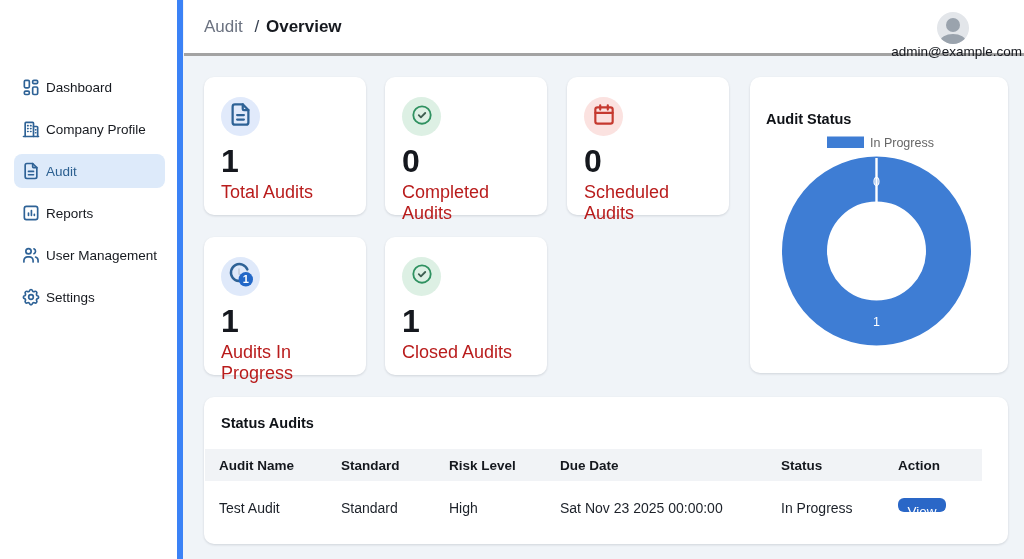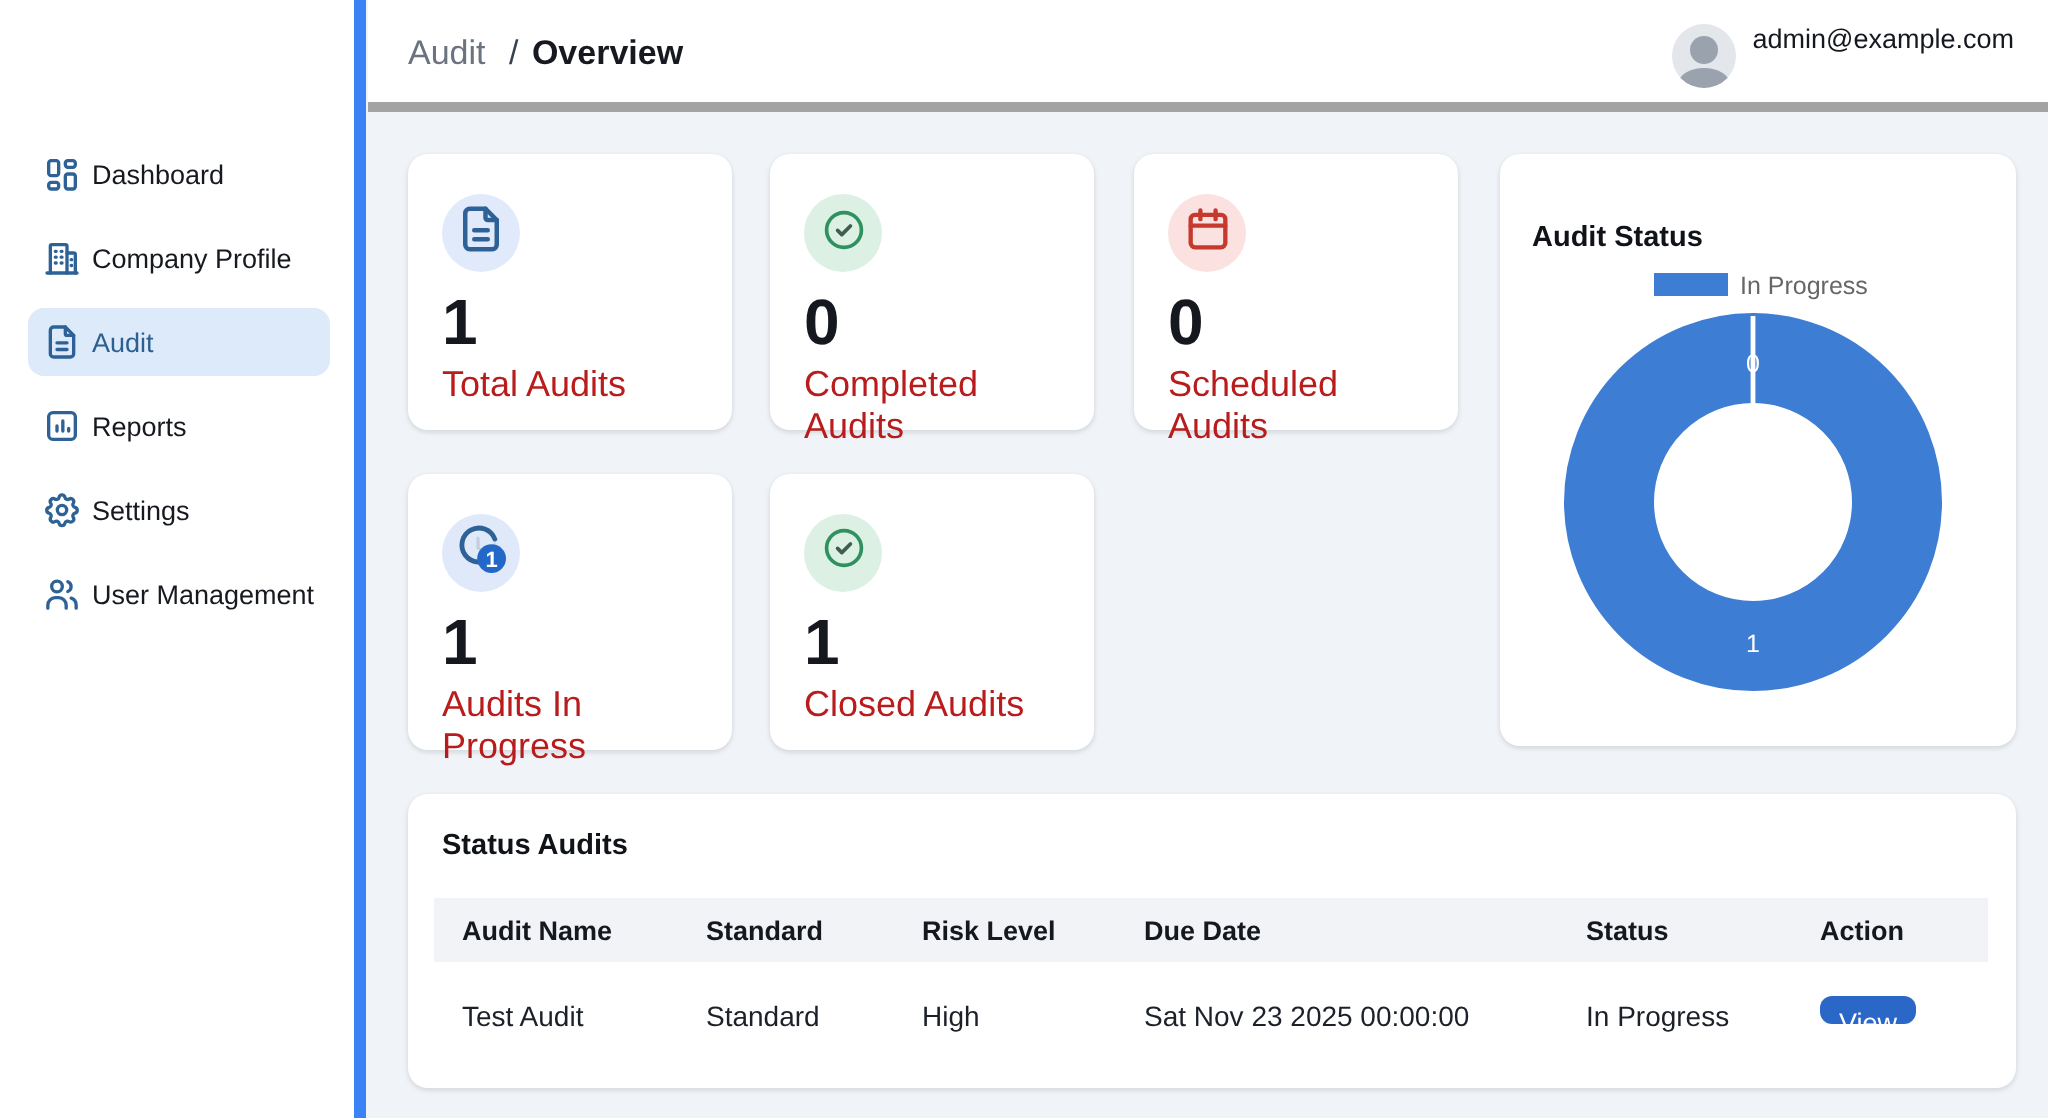--- a/index.html
+++ b/index.html
@@ -5,43 +5,43 @@
 * { margin:0; padding:0; box-sizing:border-box; }
 html,body { width:1024px; height:559px; overflow:hidden; font-family:"Liberation Sans", sans-serif; background:#f0f4f8; }
 .abs { position:absolute; }
 
 #sidebar { position:absolute; left:0; top:0; width:183px; height:559px; background:#fff; border-right:6px solid #3b82f6; }
 .nav { position:absolute; left:14px; right:12px; top:70px; }
 .nav-item { height:34px; margin-bottom:8px; border-radius:8px; display:flex; align-items:center; padding-left:7px; font-size:13.5px; color:#16191f; }
 .nav-item svg { width:20px; height:20px; margin-right:5px; flex:none; }
 .nav-item.active { background:#ddeafa; color:#2c6091; }
 
-#header { position:absolute; left:184px; top:0; width:840px; height:56px; background:#fff; border-bottom:5px solid #a3a3a3; }
+#header { position:absolute; left:184px; top:0; width:840px; height:56px; background:#fff; border-bottom:3px solid #a3a3a3; }
 #crumb { position:absolute; left:20px; top:17px; font-size:17px; color:#6b7280; }
 #crumb b { color:#16191f; font-weight:600; }
 #crumb .sep { color:#374151; font-weight:400; margin:0 2px 0 7px; }
-#user { position:absolute; right:17px; top:12px; display:flex; align-items:flex-start; }
+#user { position:absolute; right:2px; top:12px; display:flex; align-items:center;flex-direction:column; }
 #avatar { width:32px; height:32px; border-radius:50%; background:#e3e6ea; position:relative; overflow:hidden; margin-right:8px; }
 #avatar .head { position:absolute; left:9px; top:6px; width:14px; height:14px; border-radius:50%; background:#9aa3ad; }
 #avatar .bod { position:absolute; left:3px; top:22px; width:26px; height:16px; border-radius:50%; background:#9aa3ad; }
 #user .mail { font-size:13.5px; color:#15181e; }
 
 .card { position:absolute; background:#fff; border-radius:10px; box-shadow:0 1px 3px rgba(16,24,40,.09), 0 1px 2px rgba(16,24,40,.05); }
 .stat { width:162px; height:138px; padding:20px 16px 0 17px; }
 .badge { width:39px; height:39px; border-radius:50%; display:flex; align-items:center; justify-content:center; }
 .badge svg { margin-bottom:4px; }
 .num { font-size:32px; font-weight:700; color:#15181e; line-height:32px; margin-top:9px; letter-spacing:0; }
 .lbl { font-size:18px; color:#b91c1c; margin-top:5px; }
 
 #status { left:750px; top:77px; width:258px; height:296px; }
 #status h3 { position:absolute; left:16px; top:34px; font-size:14.5px; font-weight:700; color:#101318; }
 
 #recent { left:204px; top:397px; width:804px; height:147px; }
 #recent h3 { position:absolute; left:17px; top:18px; font-size:14.5px; font-weight:700; color:#101318; }
-table { position:absolute; left:13px; top:52px; width:777px; border-collapse:collapse; table-layout:fixed; }
+table { position:absolute; left:1px; top:52px; width:777px; border-collapse:collapse; table-layout:fixed; }
 th { background:#f1f3f6; text-align:left; font-size:13.5px; font-weight:700; color:#15181e; height:32px; padding:0 0 0 14px; }
 td { font-size:14px; color:#1c2129; padding:0 0 0 14px; height:54px; }
 th:first-child { border-radius:0; }
 .btn { display:inline-block; width:48px; height:14px; line-height:28px; text-align:center; background:#2a67c7; color:#fff; font-size:13.5px; border-radius:6px; }
 </style>
 </head>
 <body>
 
 <div class="abs" style="left:0;top:0;width:3px;height:3px;background:#111;"></div>
 <div class="abs" style="left:1020px;top:0;width:3px;height:2px;background:#888;"></div>
@@ -63,29 +63,29 @@
     <div class="nav-item active"><svg viewBox="0 0 24 24" fill="none" stroke="#2e6296" stroke-width="2" stroke-linecap="round" stroke-linejoin="round">
           <path d="M14 3v4a1 1 0 0 0 1 1h4"></path>
           <path d="M17 21H7a2 2 0 0 1-2-2V5a2 2 0 0 1 2-2h7l5 5v11a2 2 0 0 1-2 2z"></path>
           <path d="M9 12.5h6M9 16.5h6"></path>
         </svg>Audit</div>
     <div class="nav-item"><svg viewBox="0 0 24 24" fill="none" stroke="#2e6296" stroke-width="2" stroke-linecap="round" stroke-linejoin="round">
           <rect x="4" y="4" width="16" height="16" rx="2.5"></rect>
           <path d="M9 15v-3M12.5 15V9M16 15v-1.5"></path>
         </svg>Reports</div>
     <div class="nav-item"><svg viewBox="0 0 24 24" fill="none" stroke="#2e6296" stroke-width="2" stroke-linecap="round" stroke-linejoin="round">
-          <path d="M10.3 4.3c.4-1.8 3-1.8 3.4 0a1.7 1.7 0 0 0 2.6 1.1c1.6-1 3.4.9 2.5 2.5a1.7 1.7 0 0 0 1 2.6c1.8.4 1.8 3 0 3.4a1.7 1.7 0 0 0-1 2.6c1 1.6-.9 3.4-2.5 2.5a1.7 1.7 0 0 0-2.6 1c-.4 1.8-3 1.8-3.4 0a1.7 1.7 0 0 0-2.6-1c-1.6 1-3.4-.9-2.5-2.5a1.7 1.7 0 0 0-1-2.6c-1.8-.4-1.8-3 0-3.4a1.7 1.7 0 0 0 1-2.6c-1-1.6.9-3.4 2.5-2.5a1.7 1.7 0 0 0 2.6-1.1z"></path>
-          <circle cx="12" cy="12" r="2.8"></circle>
-        </svg>Settings</div>
-    <div class="nav-item"><svg viewBox="0 0 24 24" fill="none" stroke="#2e6296" stroke-width="2" stroke-linecap="round" stroke-linejoin="round">
           <circle cx="9" cy="7.5" r="3.2"></circle>
           <path d="M3.5 20.5v-1.8a4.5 4.5 0 0 1 4.5-4.5h2a4.5 4.5 0 0 1 4.5 4.5v1.8"></path>
           <path d="M15.5 4.6a3.2 3.2 0 0 1 0 5.9"></path>
           <path d="M20.5 20.5v-1.8a4.5 4.5 0 0 0-3-4.2"></path>
         </svg>User Management</div>
+    <div class="nav-item"><svg viewBox="0 0 24 24" fill="none" stroke="#2e6296" stroke-width="2" stroke-linecap="round" stroke-linejoin="round">
+          <path d="M10.3 4.3c.4-1.8 3-1.8 3.4 0a1.7 1.7 0 0 0 2.6 1.1c1.6-1 3.4.9 2.5 2.5a1.7 1.7 0 0 0 1 2.6c1.8.4 1.8 3 0 3.4a1.7 1.7 0 0 0-1 2.6c1 1.6-.9 3.4-2.5 2.5a1.7 1.7 0 0 0-2.6 1c-.4 1.8-3 1.8-3.4 0a1.7 1.7 0 0 0-2.6-1c-1.6 1-3.4-.9-2.5-2.5a1.7 1.7 0 0 0-1-2.6c-1.8-.4-1.8-3 0-3.4a1.7 1.7 0 0 0 1-2.6c-1-1.6.9-3.4 2.5-2.5a1.7 1.7 0 0 0 2.6-1.1z"></path>
+          <circle cx="12" cy="12" r="2.8"></circle>
+        </svg>Settings</div>
   </div>
 </div>
 
 <div id="header">
   <div id="crumb">Audit <span class="sep">/</span> <b>Overview</b></div>
   <div id="user">
     <div id="avatar">
         <div class="head"></div>
         <div class="bod"></div>
       </div>

